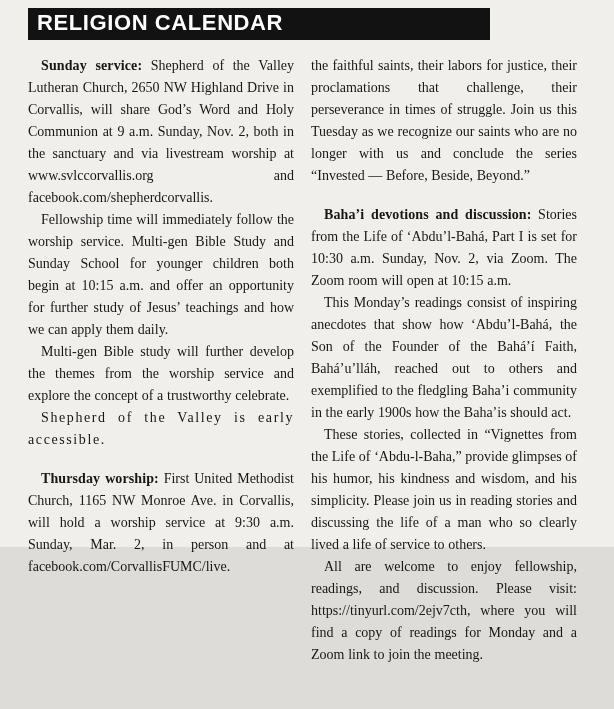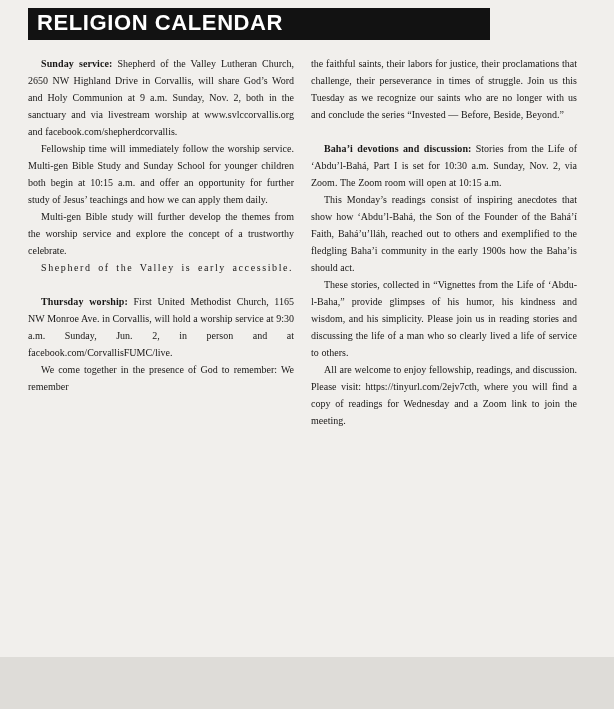--- a/index.html
+++ b/index.html
@@ -5,21 +5,21 @@
   * { margin: 0; padding: 0; box-sizing: border-box; }
   html, body { background: #dedcd8; }
   body {
     width: 614px;
     height: 709px;
     font-family: "Liberation Serif", serif;
     overflow: hidden;
   }
   .page {
     width: 614px;
-    height: 657px;
+    height: 547px;
     background: #f1efec;
     padding: 8px 20px 10px 28px;
     position: relative;
   }
   .header-bar {
     display: block;
     width: 462px;
     background: #121212;
     color: #ffffff;
     font-family: "Liberation Sans", sans-serif;
@@ -32,22 +32,22 @@
   .columns {
     display: flex;
     gap: 17px;
     margin-top: 15px;
   }
   .col {
     width: 266px;
     flex: 0 0 266px;
   }
   p.para {
-    font-size: 10px;
-    line-height: 17px;
+    font-size: 14px;
+    line-height: 22px;
     text-align: justify;
     text-indent: 13px;
     color: #181716;
     hyphens: auto;
     -webkit-hyphens: auto;
     word-spacing: 0.2px;
   }
   p.para strong {
     font-weight: bold;
     letter-spacing: 0.1px;
@@ -66,26 +66,25 @@
     <span>RELIGION CALENDAR</span>
   </div>
 
   <div class="columns">
 
     <div class="col">
       <p class="para"><strong>Sunday service:</strong><span> Shepherd of the Valley Lutheran Church, 2650 NW Highland Drive in Corvallis, will share God’s Word and Holy Communion at 9 a.m. Sunday, Nov. 2, both in the sanctuary and via livestream worship at www.svlccorvallis.org and facebook.com/shepherdcorvallis.</span></p>
       <p class="para"><span>Fellowship time will immediately follow the worship service. Multi-gen Bible Study and Sunday School for younger children both begin at 10:15 a.m. and offer an opportunity for further study of Jesus’ teachings and how we can apply them daily.</span></p>
       <p class="para"><span>Multi-gen Bible study will further develop the themes from the worship service and explore the concept of a trustworthy celebrate.</span></p>
       <p class="para tracked"><span>Shepherd of the Valley is early accessible.</span></p>
-      <p class="para" style="margin-top:17px;"><strong>Thursday worship:</strong><span> First United Methodist Church, 1165 NW Monroe Ave. in Corvallis, will hold a worship service at 9:30 a.m. Sunday, Jun. 2, in person and at facebook.com/CorvallisFUMC/live.</span></p>
-      <p class="para"><span>We come together in the presence of God to remember: We remember</span></p>
+      <p class="para" style="margin-top:17px;"><strong>Thursday worship:</strong><span> First United Methodist Church, 1165 NW Monroe Ave. in Corvallis, will hold a worship service at 9:30 a.m. Sunday, Mar. 2, in person and at facebook.com/CorvallisFUMC/live.</span></p>
     </div>
 
     <div class="col">
       <p class="para" style="text-indent:0;"><span>the faithful saints, their labors for justice, their proclamations that challenge, their perseverance in times of struggle. Join us this Tuesday as we recognize our saints who are no longer with us and conclude the series “Invested — Before, Beside, Beyond.”</span></p>
       <p class="para" style="margin-top:17px;"><strong>Baha’i devotions and discussion:</strong><span> Stories from the Life of ‘Abdu’l-Bahá, Part I is set for 10:30 a.m. Sunday, Nov. 2, via Zoom. The Zoom room will open at 10:15 a.m.</span></p>
       <p class="para"><span>This Monday’s readings consist of inspiring anecdotes that show how ‘Abdu’l-Bahá, the Son of the Founder of the Bahá’í Faith, Bahá’u’lláh, reached out to others and exemplified to the fledgling Baha’i community in the early 1900s how the Baha’is should act.</span></p>
       <p class="para"><span>These stories, collected in “Vignettes from the Life of ‘Abdu-l-Baha,” provide glimpses of his humor, his kindness and wisdom, and his simplicity. Please join us in reading stories and discussing the life of a man who so clearly lived a life of service to others.</span></p>
-      <p class="para"><span>All are welcome to enjoy fellowship, readings, and discussion. Please visit: https://tinyurl.com/2ejv7cth, where you will find a copy of readings for Wednesday and a Zoom link to join the meeting.</span></p>
+      <p class="para"><span>All are welcome to enjoy fellowship, readings, and discussion. Please visit: https://tinyurl.com/2ejv7cth, where you will find a copy of readings for Monday and a Zoom link to join the meeting.</span></p>
     </div>
 
   </div>
 </div>
 
 </body></html>

